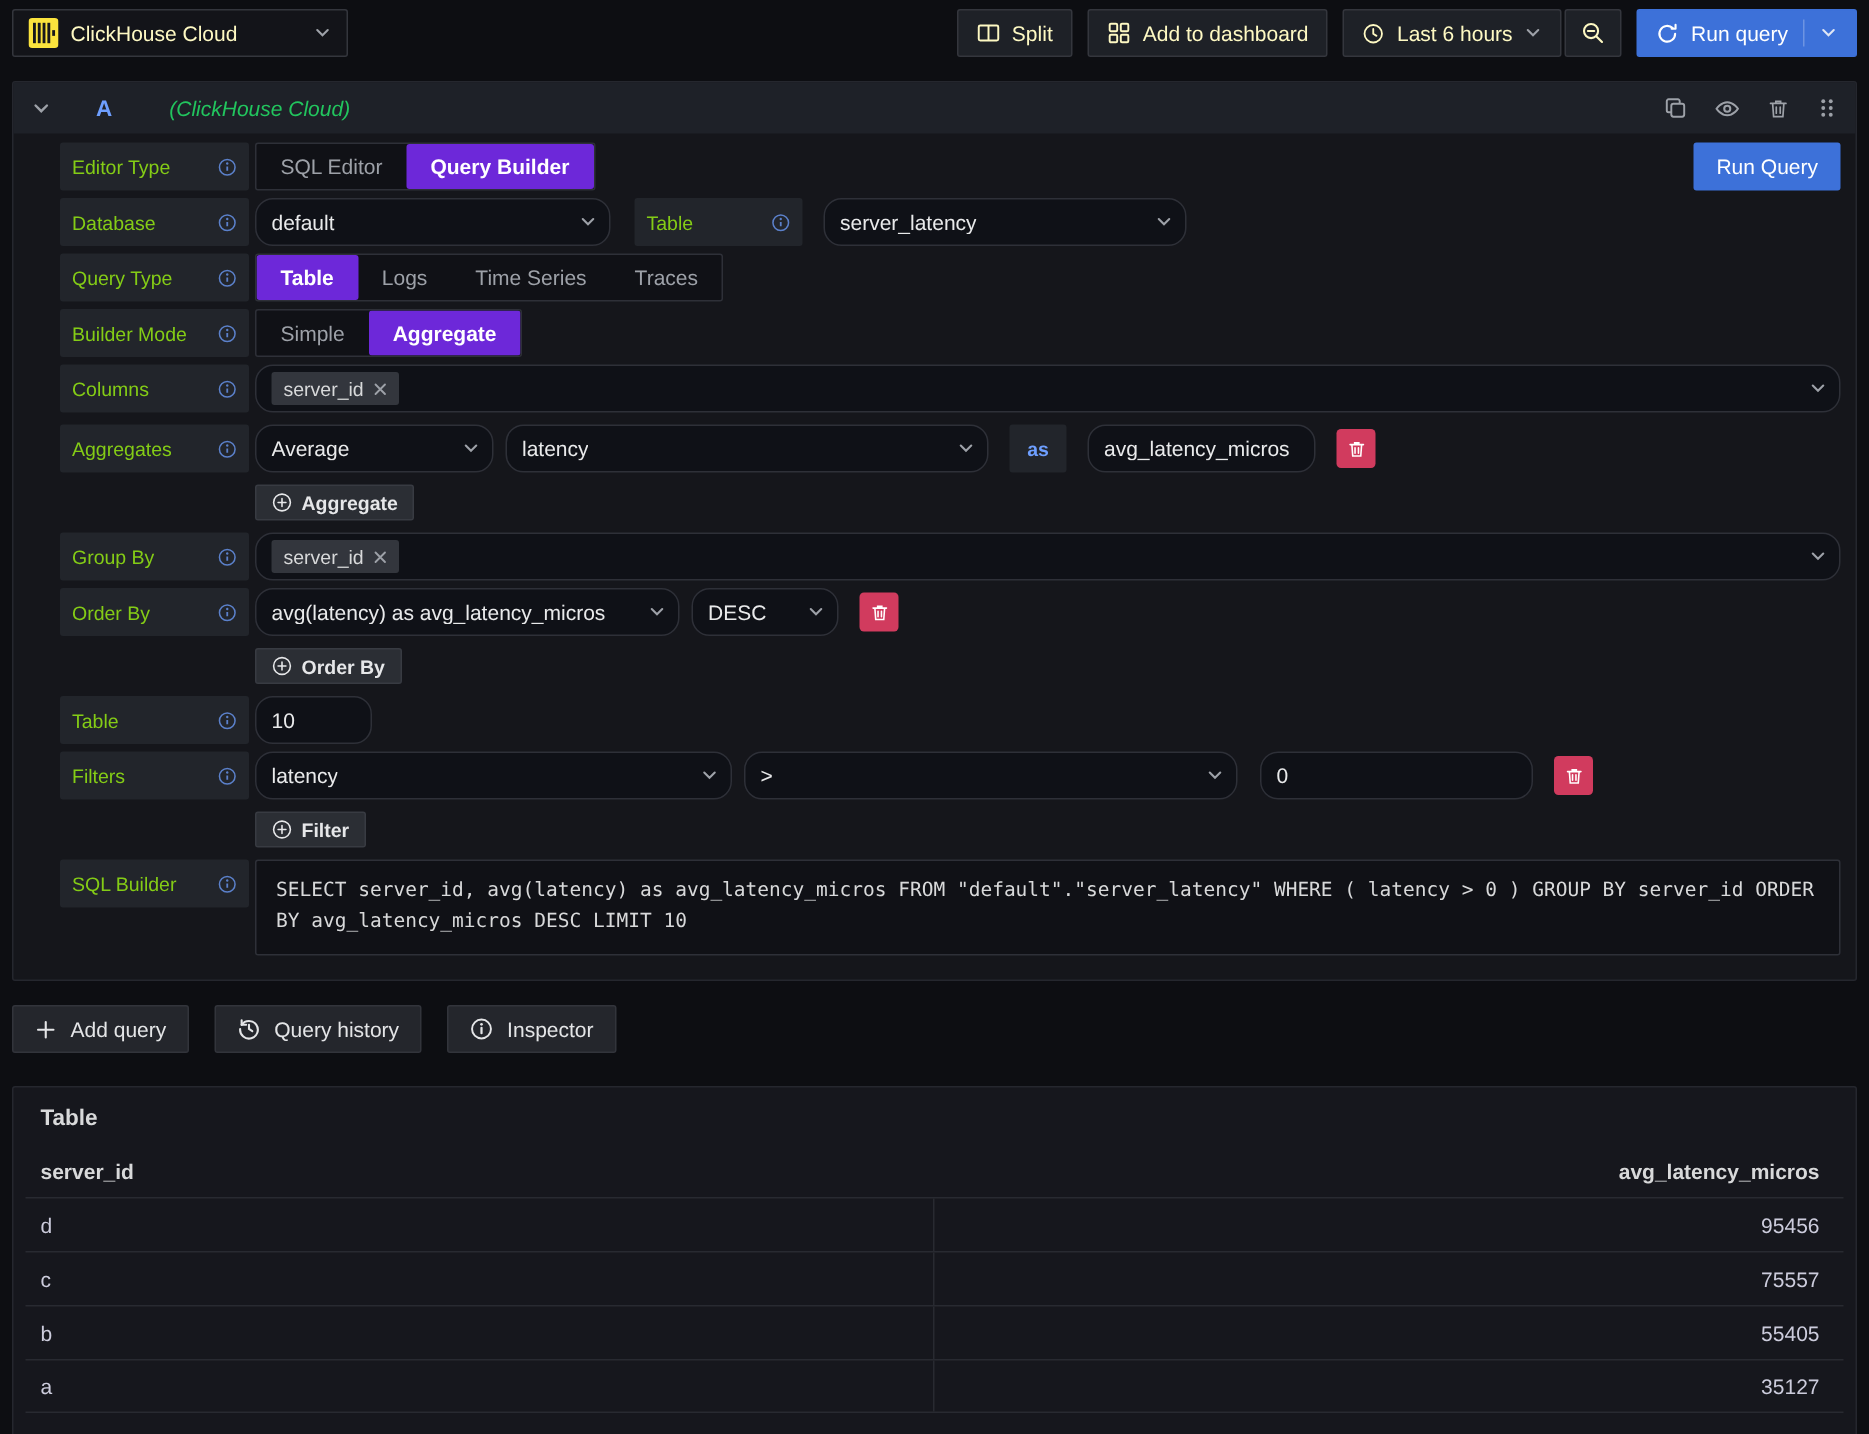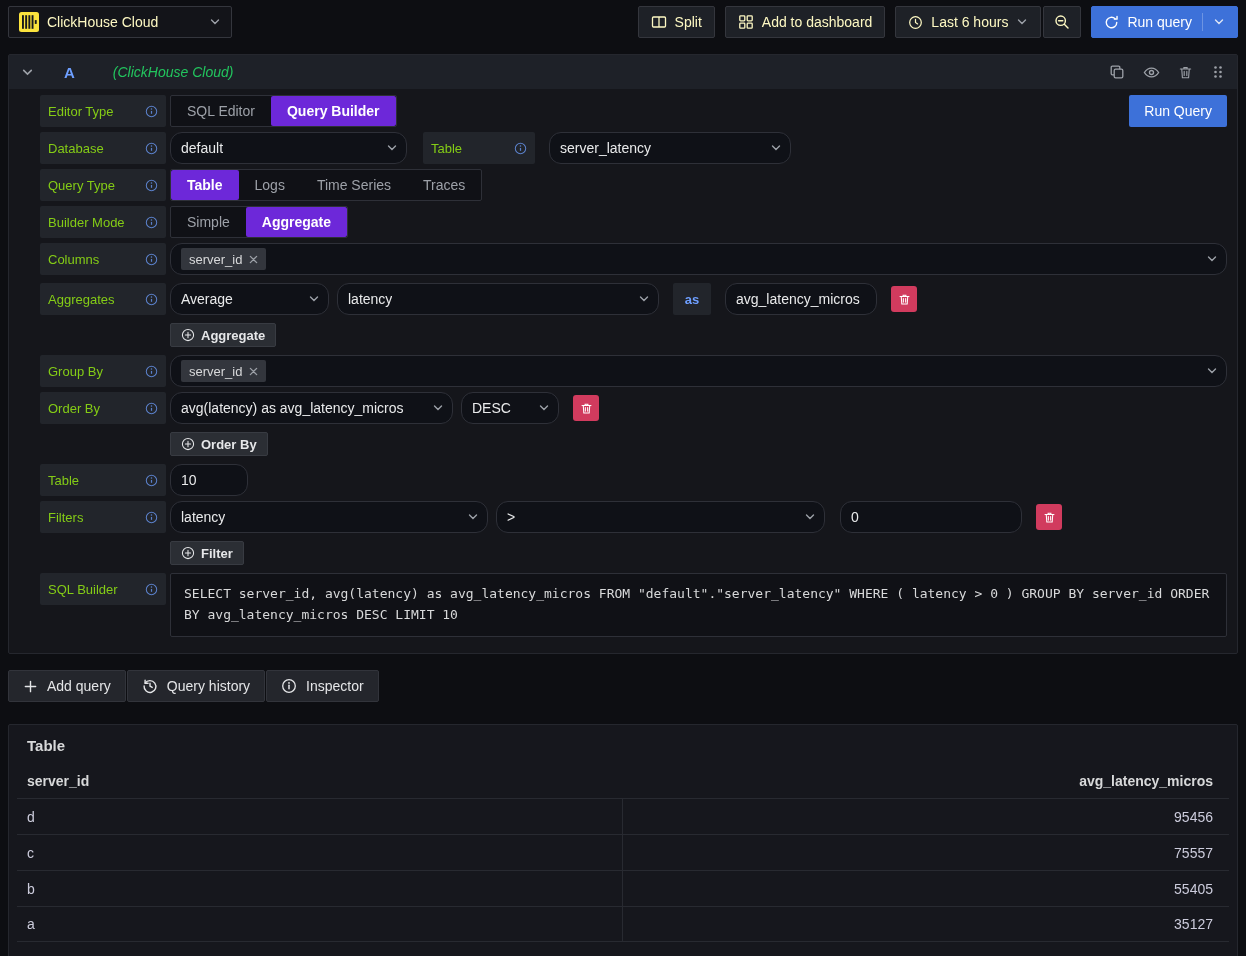--- a/index.html
+++ b/index.html
@@ -95,21 +95,21 @@
     color:#d8d9da; padding:9px 13px; word-break:break-all; min-height:64px;
   }
 
   .run-query-btn {
     position:absolute; top:6px; right:10px; height:32px; background:#3d71d9; border:none; border-radius:2px;
     color:#fff; font-size:14px; font-weight:500; padding:0 15px; cursor:pointer;
     font-family:"Liberation Sans", sans-serif;
   }
 
   
-  .footer-bar { display:flex; gap:1px; margin:16px 8px 0; }
+  .footer-bar { display:flex; gap:17px; margin:16px 8px 0; }
   .footer-btn {
     height:32px; background:#24262c; border:1px solid #32343b; border-radius:2px; color:#e4e5e7;
     font-size:14px; font-weight:500; display:inline-flex; align-items:center; gap:9px; padding:0 14px; cursor:pointer;
   }
 
   
   .table-panel { margin:22px 8px 0; background:#16171d; border:1px solid #25272e; border-radius:2px; padding:8px 8px 10px; height:234px; }
   .tp-title { font-size:15px; font-weight:600; color:#d8d9da; padding:4px 0 0 10px; }
   .tbl { margin-top:15px; }
   .tbl-head { display:grid; grid-template-columns:1fr 1fr; }

